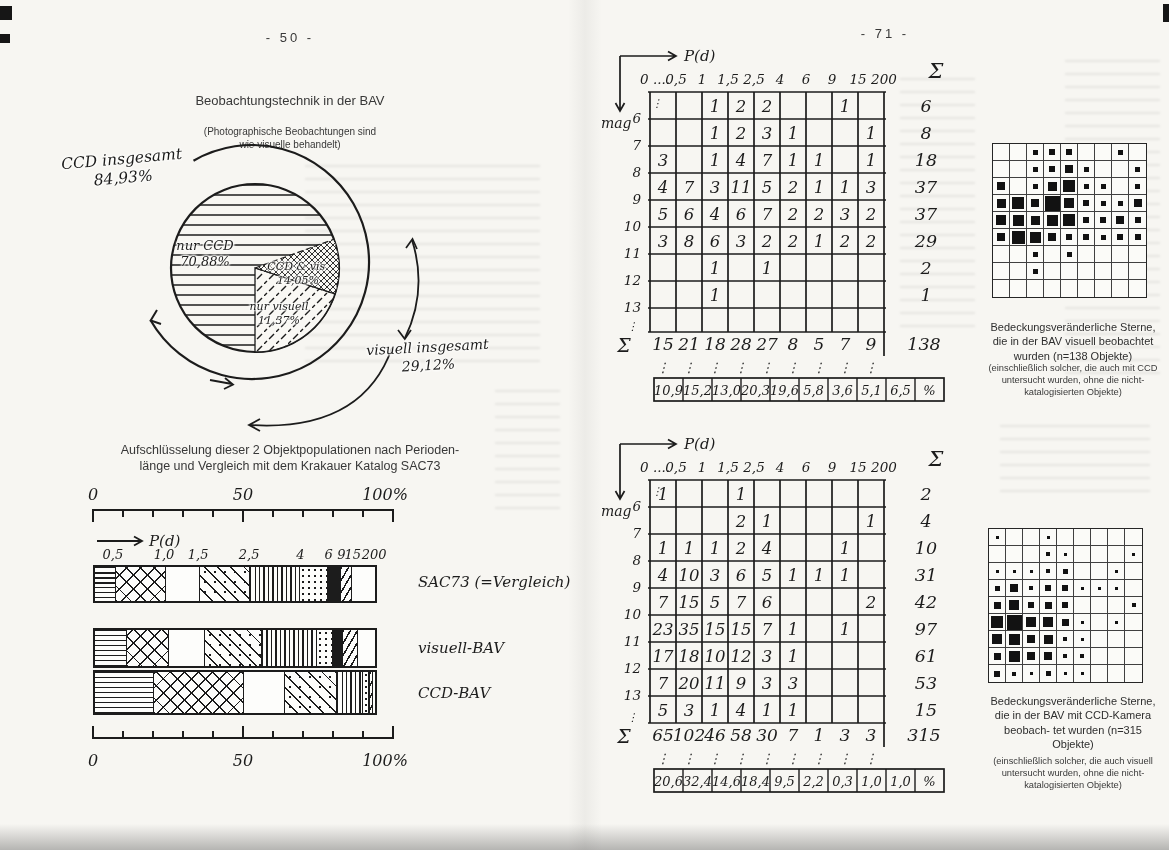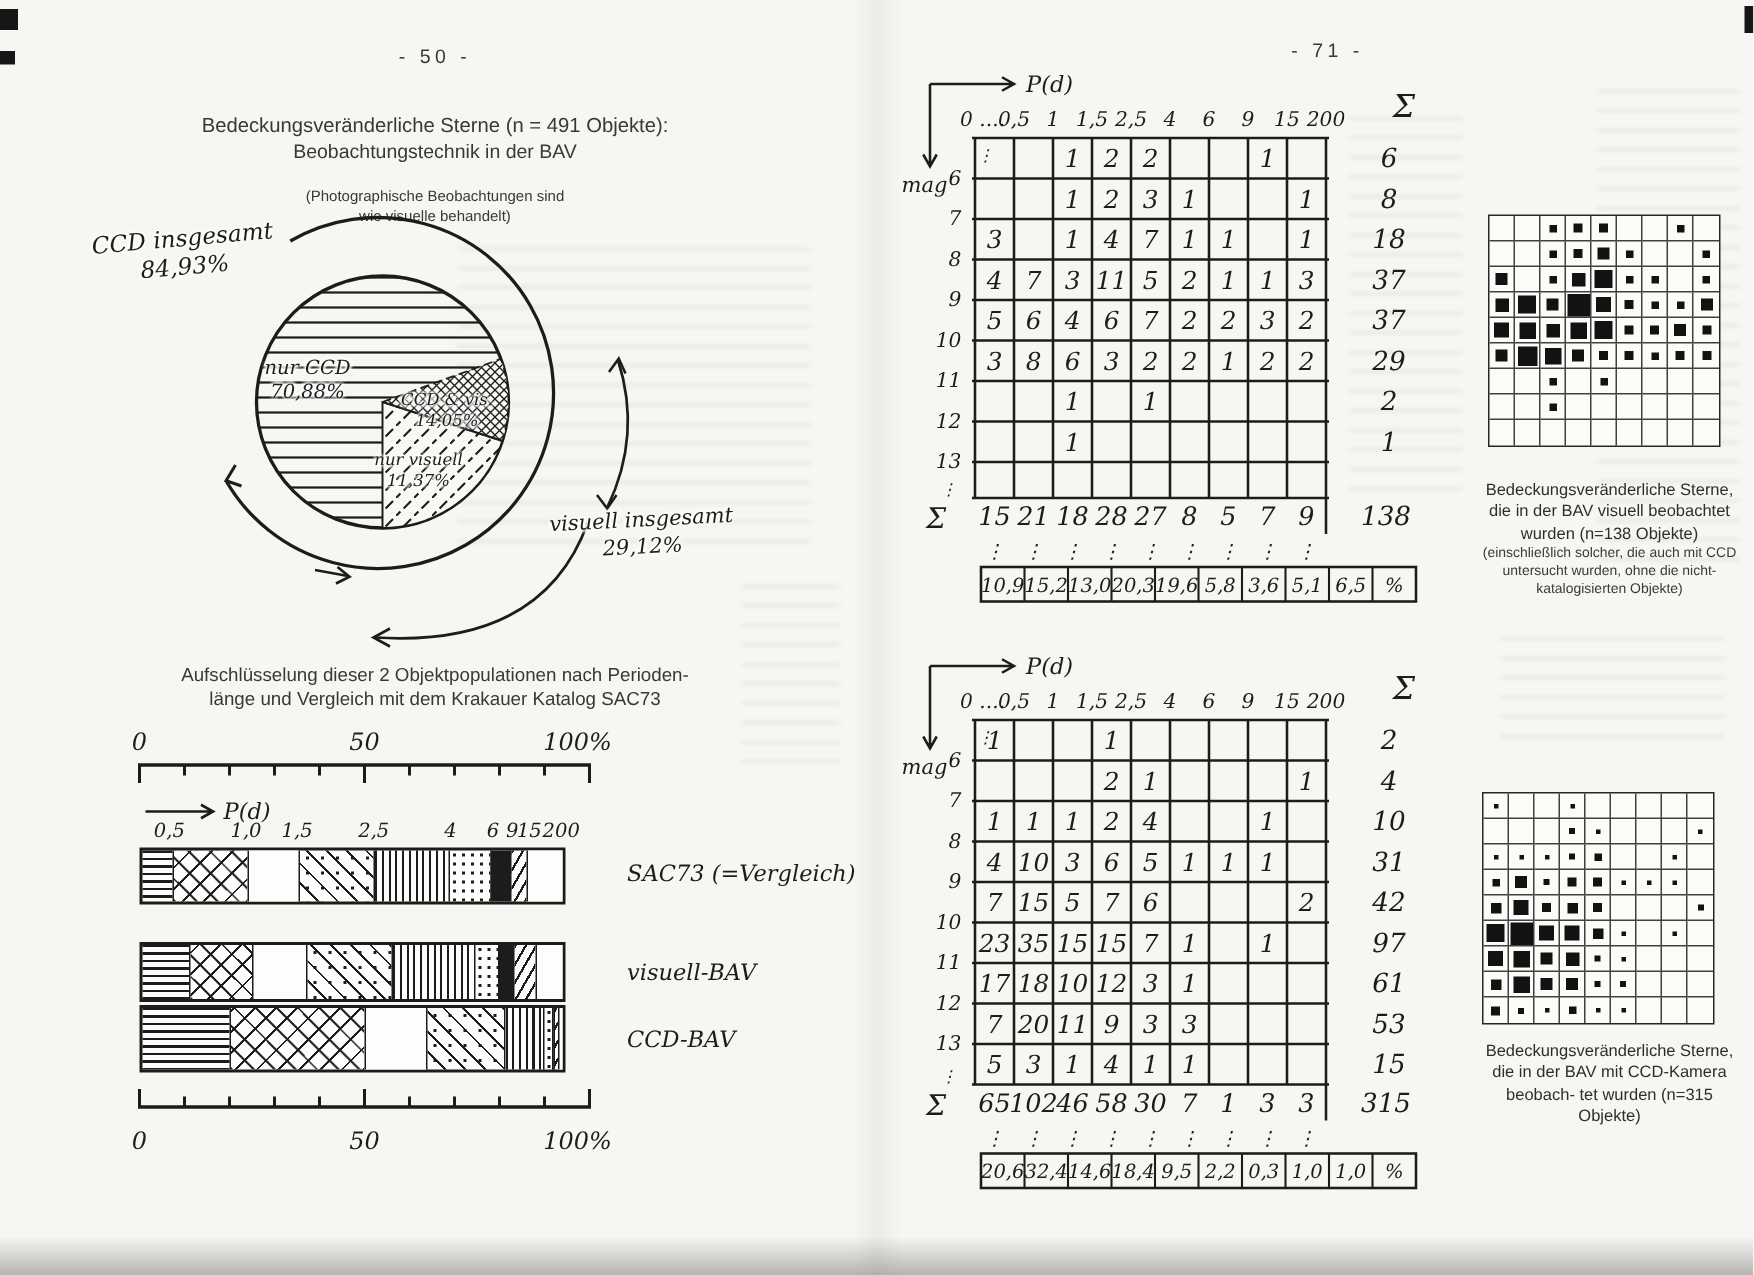--- a/index.html
+++ b/index.html
@@ -58,21 +58,20 @@
   <div class="mark" style="left:0;top:34px;width:10px;height:9px;"></div>
   <div class="mark" style="left:1163px;top:4px;width:6px;height:18px;"></div>
   <div class="bleed" style="left:305px;top:165px;width:235px;height:200px;"></div>
   <div class="bleed" style="left:495px;top:390px;width:65px;height:130px;"></div>
   <div class="bleed" style="left:900px;top:78px;width:75px;height:250px;"></div>
   <div class="bleed" style="left:1065px;top:60px;width:95px;height:320px;"></div>
   <div class="bleed" style="left:1000px;top:425px;width:150px;height:70px;"></div>
 
   <div class="abs printed center" style="left:230px;top:30px;width:120px;font-size:13px;letter-spacing:3px;">- 50 -</div>
 
-  <div class="abs printed center" style="left:50px;top:76px;width:480px;font-size:13.5px;">Bedeckungsveränderliche Sterne (n = 491 Objekte):</div>
   <div class="abs printed center" style="left:50px;top:93px;width:480px;font-size:13px;">Beobachtungstechnik in der BAV</div>
   <div class="abs printed center" style="left:50px;top:126px;width:480px;font-size:10px;">(Photographische Beobachtungen sind</div>
   <div class="abs printed center" style="left:50px;top:139px;width:480px;font-size:10px;">wie visuelle behandelt)</div>
 
   <svg class="abs" style="left:60px;top:140px;" width="440" height="310" viewBox="0 0 440 310">
     <defs>
       <pattern id="patH" width="10" height="10" patternUnits="userSpaceOnUse">
         <path d="M0 5 H10" stroke="#1c1c1c" stroke-width="1.5"></path>
       </pattern>
       <pattern id="patD" width="12" height="12" patternUnits="userSpaceOnUse">
@@ -870,16 +869,17 @@
       </div>
       <div class="hm-cell" style="border-bottom: none;"></div>
       <div class="hm-cell" style="border-bottom: none;"></div>
       <div class="hm-cell" style="border-right: none; border-bottom: none;"></div>
     </div>
 
   <div class="abs cap-main center" style="left:986px;top:320px;width:174px;">Bedeckungsveränderliche Sterne, die in der BAV visuell beobachtet wurden (n=138 Objekte)</div>
   <div class="abs cap-note center" style="left:981px;top:362px;width:184px;">(einschließlich solcher, die auch mit CCD untersucht wurden, ohne die nicht-katalogisierten Objekte)</div>
 
   <div class="abs cap-main center" style="left:984px;top:694px;width:178px;">Bedeckungsveränderliche Sterne, die in der BAV mit CCD-Kamera beobach- tet wurden (n=315 Objekte)</div>
+  <div class="abs cap-note center" style="left:979px;top:755px;width:188px;">(einschließlich solcher, die auch visuell untersucht wurden, ohne die nicht-katalogisierten Objekte)</div>
 
   <div id="fold"></div>
   <div id="bottom-shadow"></div>
 </div>
 
 </body></html>

